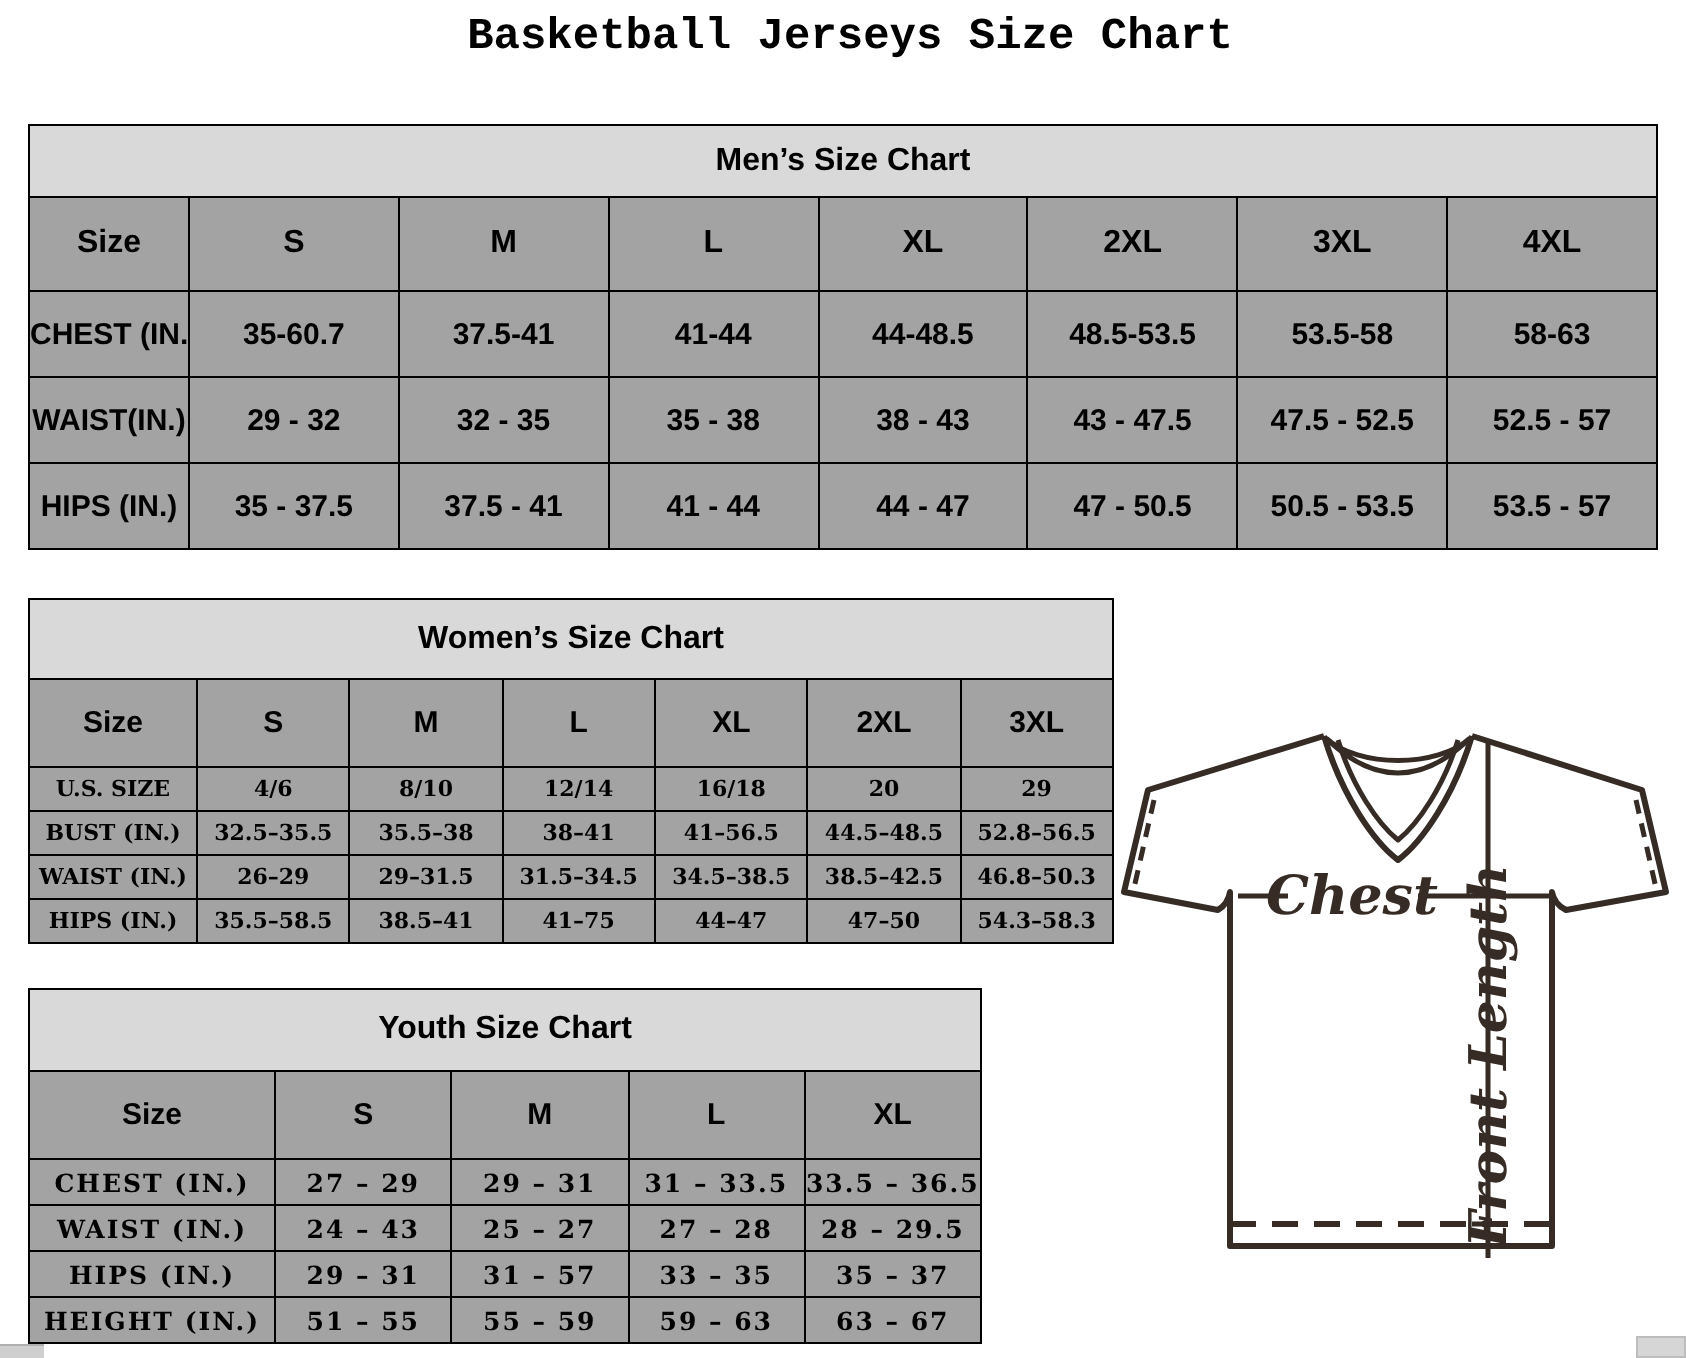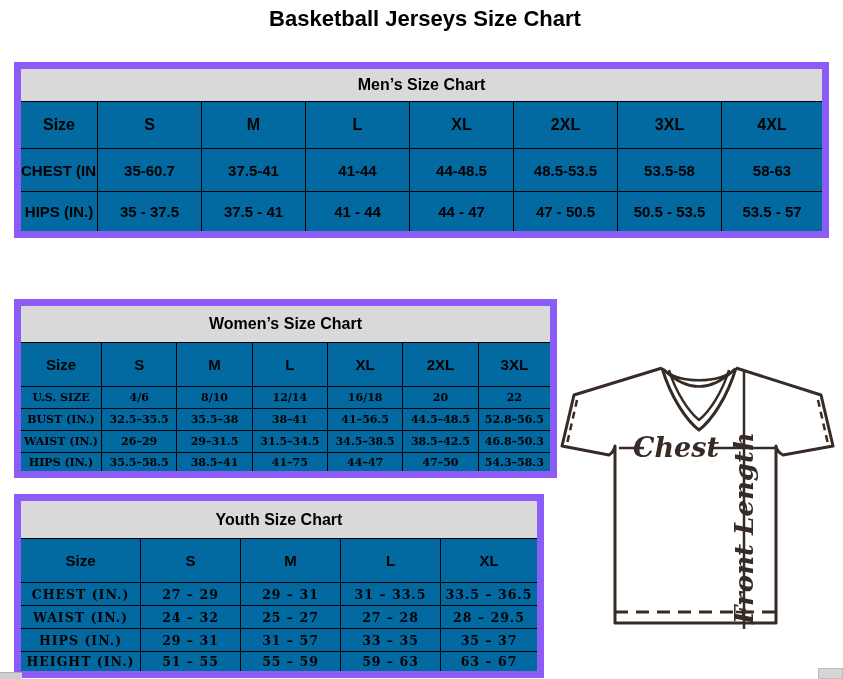--- a/index.html
+++ b/index.html
@@ -3,47 +3,47 @@
 <meta charset="utf-8">
 <style>
   * { margin:0; padding:0; box-sizing:border-box; }
   html,body { background:#ffffff; }
   body {
     position:relative; width:843px; height:679px; overflow:hidden;
     font-family:"Liberation Sans", sans-serif; color:#000;
   }
   .page-title {
     position:absolute; top:6px; left:0; width:810px; text-align:center;
-    font-size:22px; font-weight:bold; font-family:Liberation Sans, sans-serif;padding-left:40px;
+    font-size:22px; font-weight:bold; font-family:Liberation Mono, monospace;padding-left:40px;
   }
   table.size-table {
     position:absolute; border-collapse:collapse; table-layout:fixed;
-    border:7px solid #8b5cf6; background:#0369a1;
+    border:1px solid #8b5cf6; background:#a3a3a3;
   }
   .size-table td, .size-table th {
     border:1px solid #000; text-align:center; vertical-align:middle;
     padding:0; font-weight:bold; overflow:hidden; white-space:nowrap;
   }
   .size-table .title-row td { background:#d9d9d9; font-size:16px; }
   
   #mens-table { left:14px; top:62px; width:815px; }
   #mens-table col.label-col { width:80px; }
   #mens-table .title-row td { height:36px; }
   #mens-table .head-row th  { height:47px; font-size:16px; }
   #mens-table .data-row td  { height:43px; font-size:15px; }
   #mens-table .row-label    { font-size:14px; }
   
-  #womens-table { left:14px; top:299px; width:543px;border-radius:18px; }
+  #womens-table { left:14px; top:299px; width:543px; }
   #womens-table col.label-col { width:84px; }
   #womens-table .title-row td { height:40px; }
   #womens-table .head-row th  { height:44px; font-size:15px; }
   #womens-table .data-row td  { height:22px; font-size:11px; font-family:"DejaVu Serif", serif; }
   #womens-table .row-label    { font-size:10.5px; font-family:"Liberation Sans", sans-serif; }
   
-  #youth-table { left:14px; top:494px; width:530px; }
+  #youth-table { left:14px; top:494px; width:477px; }
   #youth-table col.label-col { width:123px; }
   #youth-table .title-row td { height:41px; }
   #youth-table .head-row th  { height:44px; font-size:15px; }
   #youth-table .data-row td  { height:23px; font-size:12.5px; font-family:"DejaVu Serif", serif; letter-spacing:1px; }
   #youth-table .row-label    { font-size:11px; font-family:"Liberation Sans", sans-serif; letter-spacing:0; }
   
   #jersey-diagram { position:absolute; left:559px; top:360px; width:284px; height:305px; }
   
   .scroll-cap-left {
     position:absolute; left:0; top:672px; width:22px; height:7px;
@@ -88,20 +88,30 @@
         <td class="row-label">CHEST (IN.)</td>
         <td>35-60.7</td>
         <td>37.5-41</td>
         <td>41-44</td>
         <td>44-48.5</td>
         <td>48.5-53.5</td>
         <td>53.5-58</td>
         <td>58-63</td>
       </tr>
       <tr class="data-row">
+        <td class="row-label">WAIST(IN.)</td>
+        <td>29 - 32</td>
+        <td>32 - 35</td>
+        <td>35 - 38</td>
+        <td>38 - 43</td>
+        <td>43 - 47.5</td>
+        <td>47.5 - 52.5</td>
+        <td>52.5 - 57</td>
+      </tr>
+      <tr class="data-row">
         <td class="row-label">HIPS (IN.)</td>
         <td>35 - 37.5</td>
         <td>37.5 - 41</td>
         <td>41 - 44</td>
         <td>44 - 47</td>
         <td>47 - 50.5</td>
         <td>50.5 - 53.5</td>
         <td>53.5 - 57</td>
       </tr>
     </tbody>
@@ -130,21 +140,21 @@
         <th>2XL</th>
         <th>3XL</th>
       </tr>
       <tr class="data-row">
         <td class="row-label">U.S. SIZE</td>
         <td>4/6</td>
         <td>8/10</td>
         <td>12/14</td>
         <td>16/18</td>
         <td>20</td>
-        <td>22</td>
+        <td>29</td>
       </tr>
       <tr class="data-row">
         <td class="row-label">BUST (IN.)</td>
         <td>32.5–35.5</td>
         <td>35.5–38</td>
         <td>38–41</td>
         <td>41–56.5</td>
         <td>44.5–48.5</td>
         <td>52.8–56.5</td>
       </tr>
@@ -190,21 +200,21 @@
       </tr>
       <tr class="data-row">
         <td class="row-label">CHEST (IN.)</td>
         <td>27 – 29</td>
         <td>29 – 31</td>
         <td>31 – 33.5</td>
         <td>33.5 – 36.5</td>
       </tr>
       <tr class="data-row">
         <td class="row-label">WAIST (IN.)</td>
-        <td>24 – 32</td>
+        <td>24 – 43</td>
         <td>25 – 27</td>
         <td>27 – 28</td>
         <td>28 – 29.5</td>
       </tr>
       <tr class="data-row">
         <td class="row-label">HIPS (IN.)</td>
         <td>29 – 31</td>
         <td>31 – 57</td>
         <td>33 – 35</td>
         <td>35 – 37</td>

